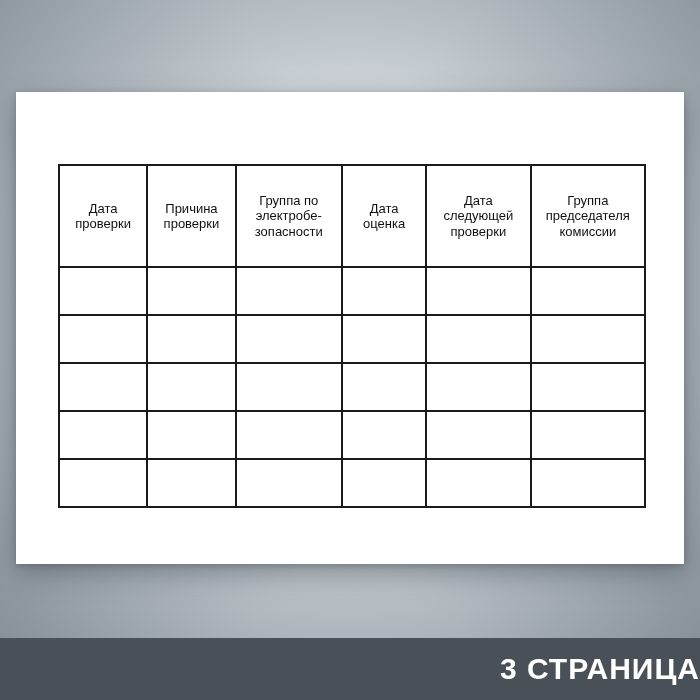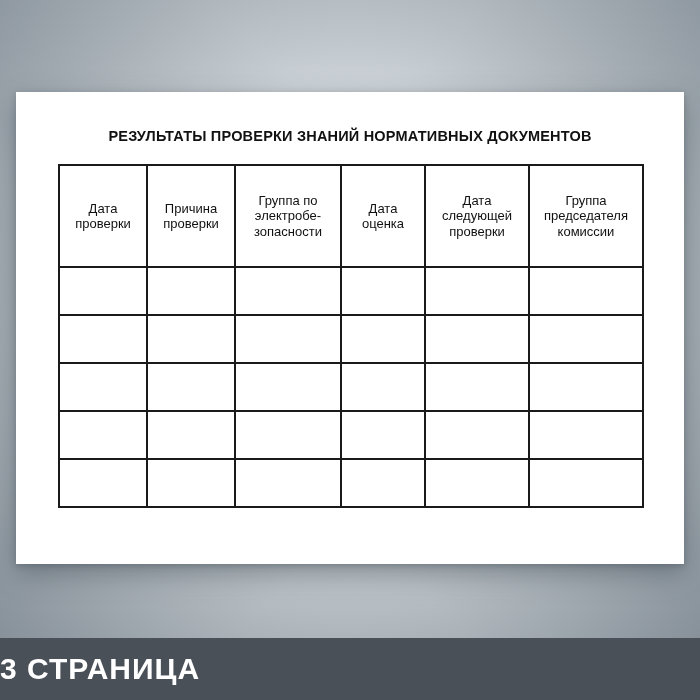--- a/index.html
+++ b/index.html
@@ -53,21 +53,21 @@
     font-weight: bold;
     letter-spacing: 0.2px;
     color: #111111;
     white-space: nowrap;
   }
 
   .table-wrap {
     position: absolute;
     left: 42px;
     top: 72px;
-    width: 472px;
+    width: 588px;
   }
   table.results {
     width: 100%;
     border-collapse: collapse;
     table-layout: fixed;
   }
   table.results th,
   table.results td {
     border: 2px solid #1a1a1a;
     padding: 0;
@@ -99,38 +99,37 @@
 
   .footer-band {
     position: absolute;
     left: 0;
     right: 0;
     bottom: 0;
     height: 62px;
     background: #4a5058;
     display: flex;
     align-items: center;
-    justify-content: flex-start;
+    justify-content: flex-end;
     z-index: 3;
   }
   .footer-label {
     color: #ffffff;
     font-size: 30px;
     font-weight: bold;
     letter-spacing: 1px;
   }
 </style>
 </head>
 <body>
 
 <div class="stage">
 
   <div class="page-sheet">
 
-    <div class="doc-title">РЕЗУЛЬТАТЫ ПРОВЕРКИ ЗНАНИЙ НОРМАТИВНЫХ  ДОКУМЕНТОВ</div>
 
     <div class="table-wrap">
       <table class="results">
         <colgroup>
           <col class="col-1">
             <col class="col-2">
             <col class="col-3">
           <col class="col-4">
             <col class="col-5">
             <col class="col-6">

